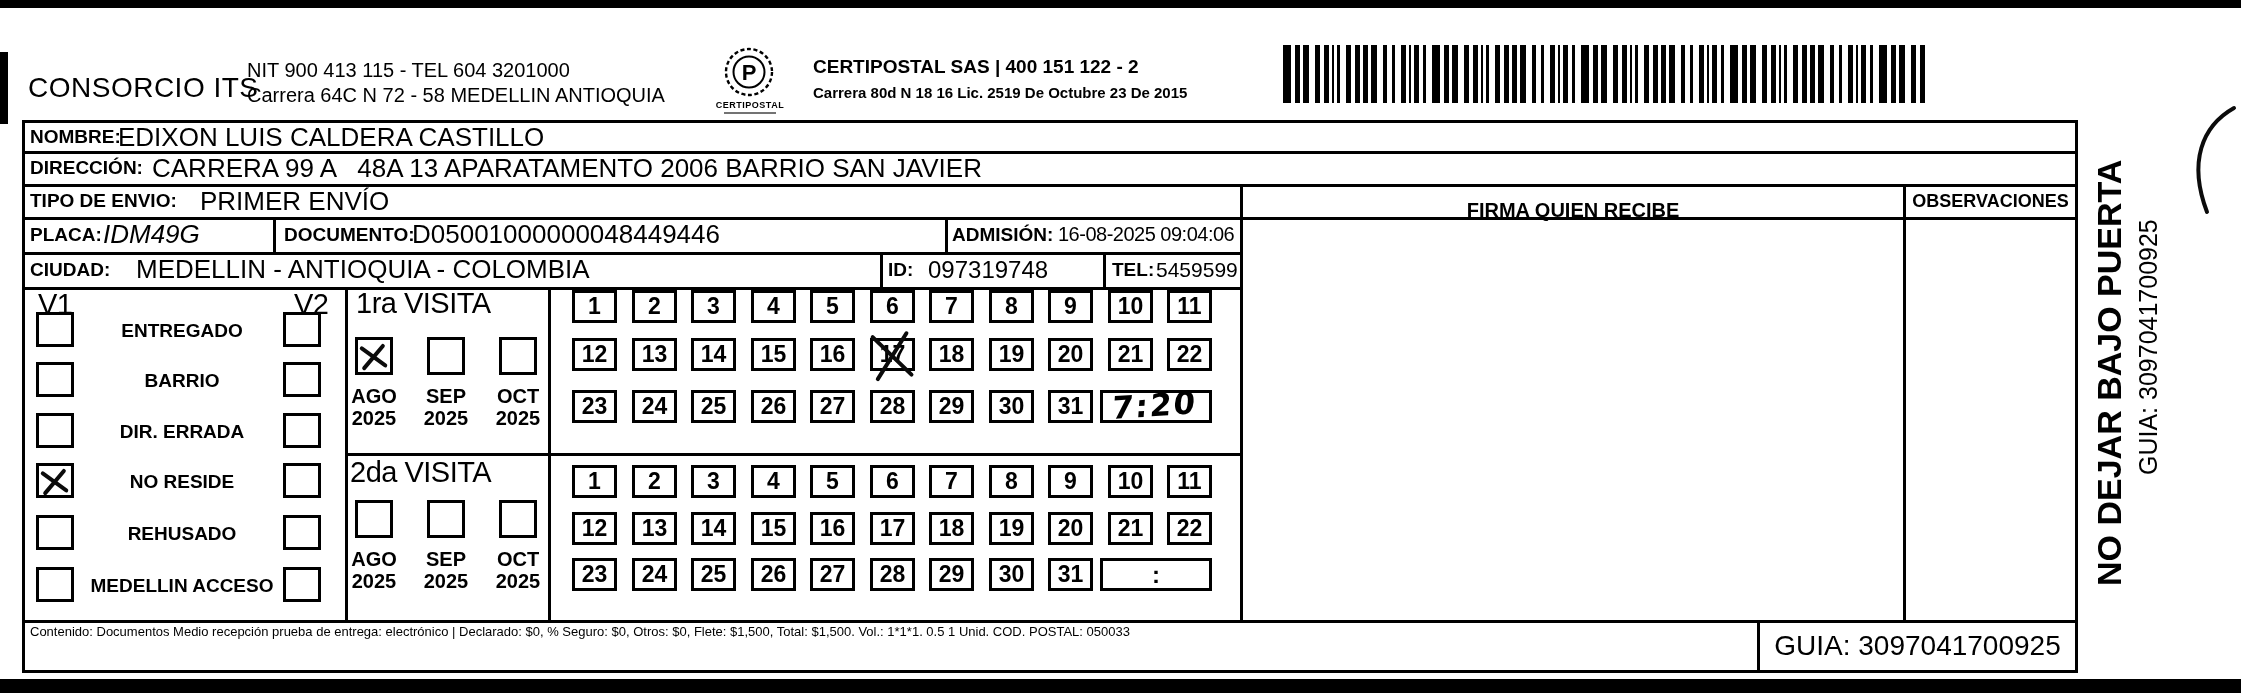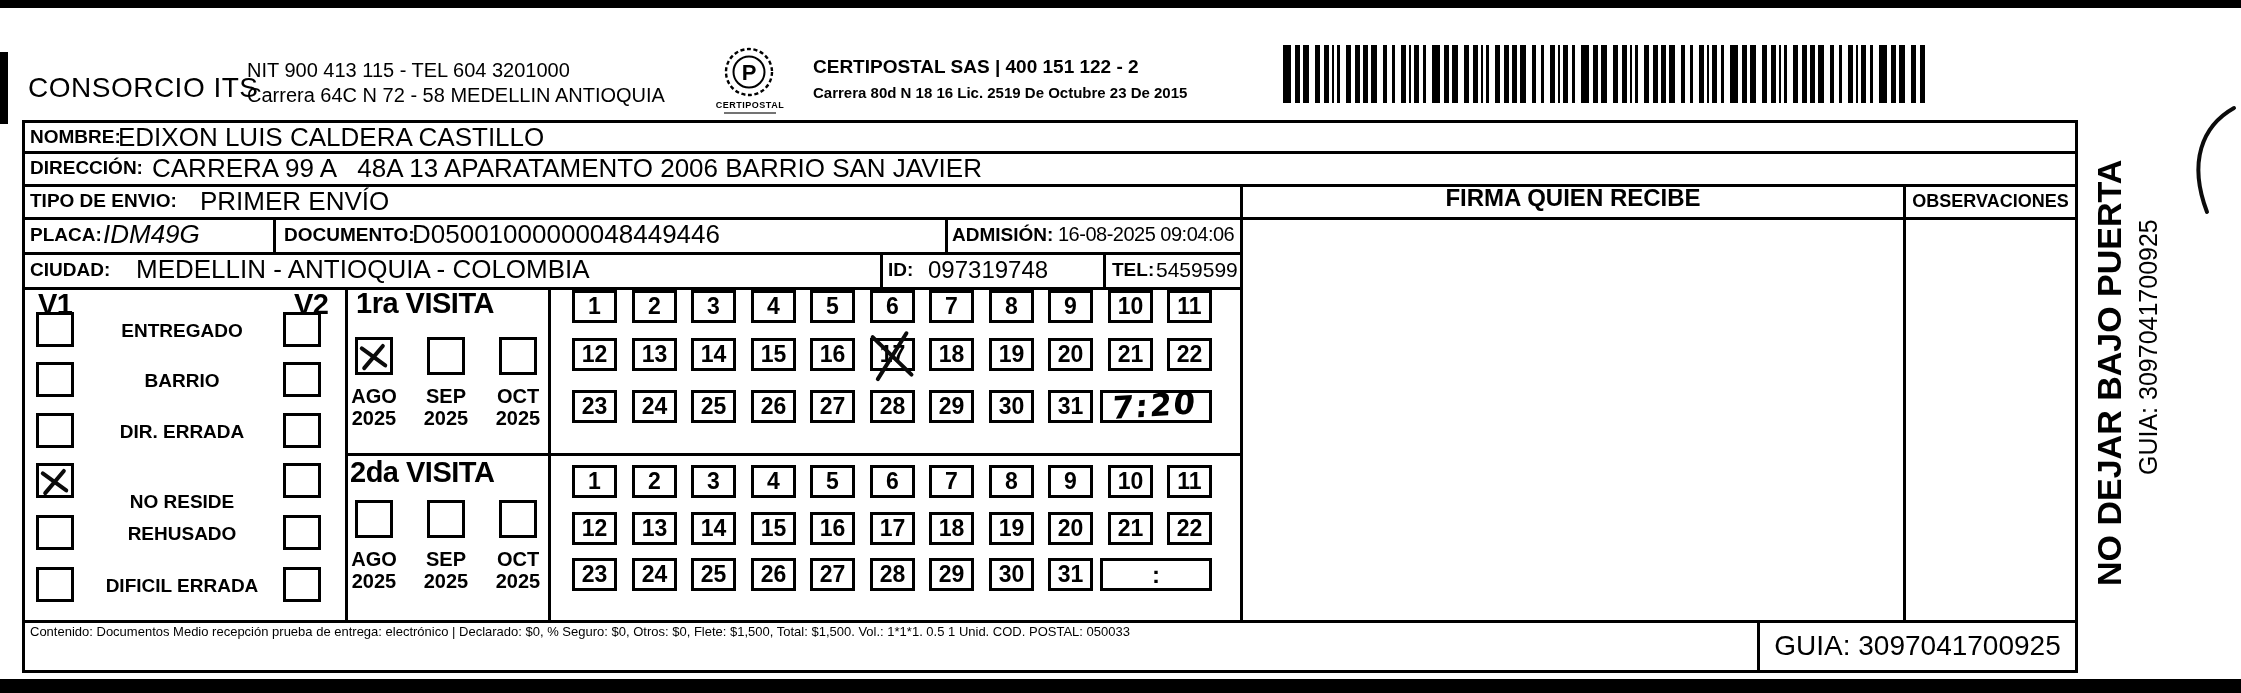--- a/index.html
+++ b/index.html
@@ -12,21 +12,21 @@
   .lbl{position:absolute;font-weight:bold;font-size:19px;white-space:nowrap;}
   .val{position:absolute;font-size:26px;white-space:pre;letter-spacing:0;}
   .cbox{position:absolute;border:3px solid #000;box-sizing:border-box;background:#fff;}
   .daybox{
     position:absolute;border:3px solid #000;box-sizing:border-box;background:#fff;
     display:flex;align-items:center;justify-content:center;
     font-weight:bold;font-size:23px;
   }
   .slabel{position:absolute;font-weight:bold;font-size:19px;}
   .mlabel{position:absolute;font-weight:bold;font-size:20px;}
-  .title{position:absolute;font-weight:bold;font-size:29px;letter-spacing:-0.5px;white-space:nowrap;}
+  .title{position:absolute;font-weight:normal;font-size:29px;letter-spacing:-0.5px;white-space:nowrap;}
   .vert{
     position:absolute;writing-mode:vertical-rl;transform:rotate(180deg);
     white-space:nowrap;
   }
   .hx{position:absolute;inset:-2px;pointer-events:none;}
   .hx::before,.hx::after{
     content:"";position:absolute;left:4%;right:4%;top:48%;height:4px;
     background:#0b0b0b;border-radius:2px;
   }
   .hx::before{transform:rotate(36deg);}
@@ -141,21 +141,21 @@
 
   <div class="lbl" style="left:30px;top:126px;">NOMBRE:</div>
   <div class="val" style="left:118px;top:122px;">EDIXON LUIS CALDERA CASTILLO</div>
 
   <div class="lbl" style="left:30px;top:157px;">DIRECCIÓN:</div>
   <div class="val" style="left:152px;top:153px;">CARRERA 99 A   48A 13 APARATAMENTO 2006 BARRIO SAN JAVIER</div>
 
   <div class="lbl" style="left:30px;top:190px;">TIPO DE ENVIO:</div>
   <div class="val" style="left:200px;top:186px;">PRIMER ENVÍO</div>
 
-  <div class="lbl" style="left:1243px;top:184px;width:660px;text-align:center;font-size:24px;">FIRMA QUIEN RECIBE</div>
+  <div class="lbl" style="left:1243px;top:199px;width:660px;text-align:center;font-size:20px;">FIRMA QUIEN RECIBE</div>
   <div class="lbl" style="left:1906px;top:191px;width:169px;text-align:center;font-size:18px;">OBSERVACIONES</div>
 
   <div class="lbl" style="left:30px;top:224px;">PLACA:</div>
   <div class="val" style="left:103px;top:219px;font-style:italic;">IDM49G</div>
 
   <div class="lbl" style="left:284px;top:224px;">DOCUMENTO:</div>
   <div class="val" style="left:412px;top:219px;">D05001000000048449446</div>
 
   <div class="lbl" style="left:952px;top:224px;">ADMISIÓN:</div>
   <div class="val" style="left:1058px;top:223px;font-size:20px;letter-spacing:-0.5px;">16-08-2025 09:04:06</div>
@@ -212,27 +212,27 @@
     <div class="cbox" style="left: 283px; top: 312px; width: 38px; height: 35px;"></div>
     <div class="cbox" style="left: 36px; top: 362px; width: 38px; height: 35px;"></div>
     <div class="slabel" style="left: 84px; top: 370px; width: 196px; text-align: center;">BARRIO</div>
     <div class="cbox" style="left: 283px; top: 362px; width: 38px; height: 35px;"></div>
     <div class="cbox" style="left: 36px; top: 413px; width: 38px; height: 35px;"></div>
     <div class="slabel" style="left: 84px; top: 421px; width: 196px; text-align: center;">DIR. ERRADA</div>
     <div class="cbox" style="left: 283px; top: 413px; width: 38px; height: 35px;"></div>
     <div class="cbox" style="left: 36px; top: 463px; width: 38px; height: 35px;">
       <div class="hx"></div>
     </div>
-    <div class="slabel" style="left: 84px; top: 471px; width: 196px; text-align: center; margin-top: 20px;">NO RESIDE</div>
+    <div class="slabel" style="left: 84px; top: 471px; width: 196px; text-align: center;">NO RESIDE</div>
     <div class="cbox" style="left: 283px; top: 463px; width: 38px; height: 35px;"></div>
     <div class="cbox" style="left: 36px; top: 515px; width: 38px; height: 35px;"></div>
     <div class="slabel" style="left: 84px; top: 523px; width: 196px; text-align: center;">REHUSADO</div>
     <div class="cbox" style="left: 283px; top: 515px; width: 38px; height: 35px;"></div>
     <div class="cbox" style="left: 36px; top: 567px; width: 38px; height: 35px;"></div>
-    <div class="slabel" style="left: 84px; top: 575px; width: 196px; text-align: center;">DIFICIL ERRADA</div>
+    <div class="slabel" style="left: 84px; top: 575px; width: 196px; text-align: center;">MEDELLIN ACCESO</div>
     <div class="cbox" style="left: 283px; top: 567px; width: 38px; height: 35px;"></div>
     <div class="cbox" style="left: 355px; top: 337px; width: 38px; height: 38px;">
       <div class="hx"></div>
     </div>
     <div class="mlabel" style="left: 341px; top: 385px; width: 66px; text-align: center;">AGO</div>
     <div class="mlabel" style="left: 341px; top: 407px; width: 66px; text-align: center;">2025</div>
     <div class="cbox" style="left: 427px; top: 337px; width: 38px; height: 38px;"></div>
     <div class="mlabel" style="left: 413px; top: 385px; width: 66px; text-align: center;">SEP</div>
     <div class="mlabel" style="left: 413px; top: 407px; width: 66px; text-align: center;">2025</div>
     <div class="cbox" style="left: 499px; top: 337px; width: 38px; height: 38px;"></div>

